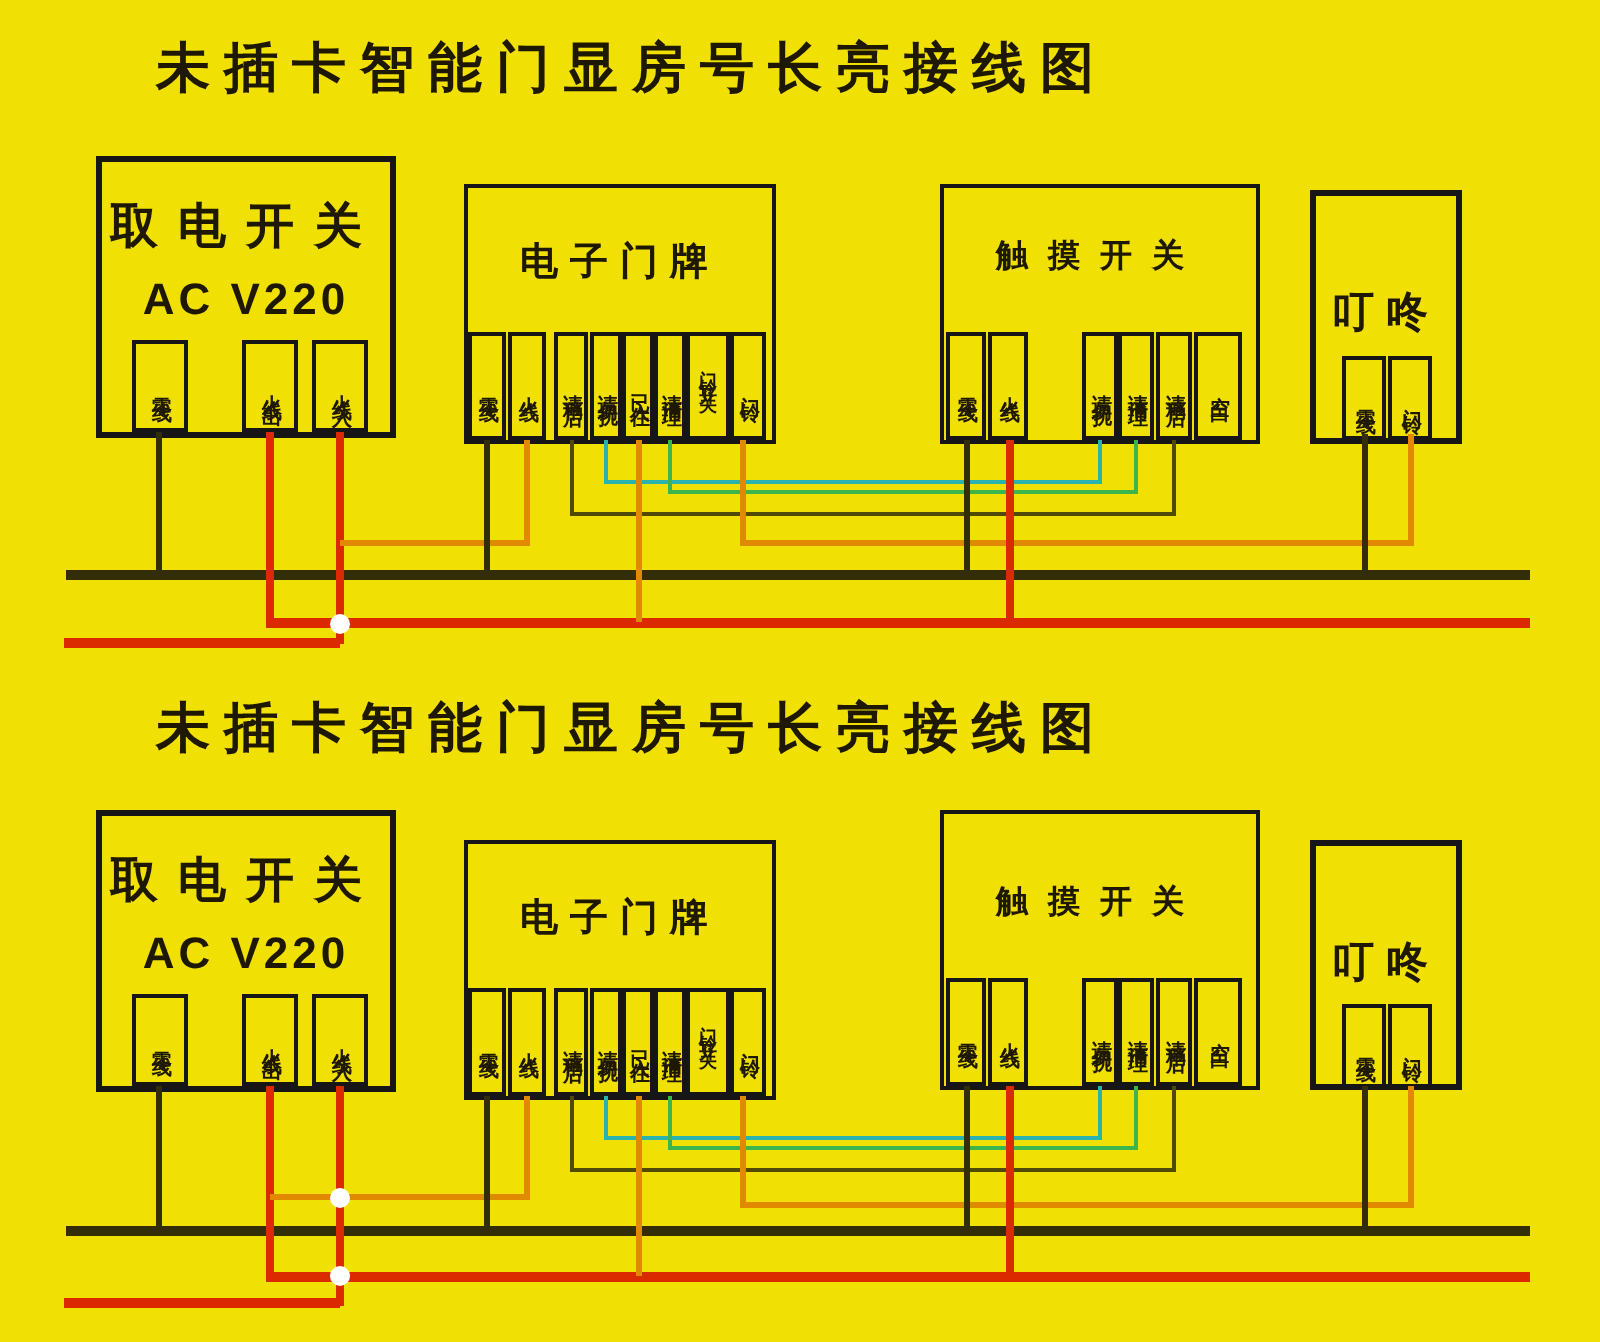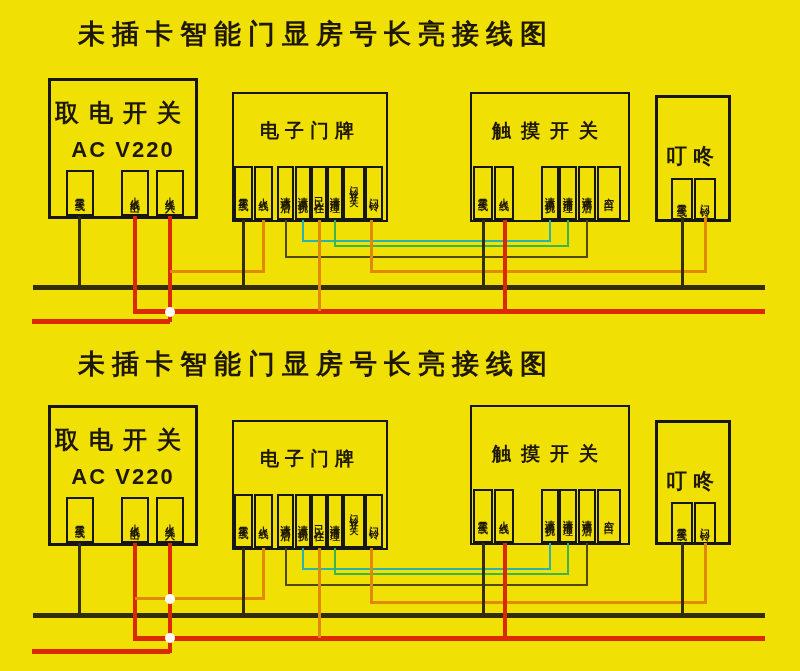--- a/index.html
+++ b/index.html
@@ -20,21 +20,21 @@
   .n{background:var(--neutral-wire);}   
   .l{background:var(--live-wire);}      
   .o{background:var(--signal-orange);}
   .g{background:var(--signal-green);}
   .c{background:var(--signal-cyan);}
   .d{background:var(--signal-dark);}
   .dot{position:absolute;width:10px;height:10px;border-radius:50%;background:var(--junction-dot);}
   .ps-title{margin-top:16px;font-size:24px;letter-spacing:10px;}
   .ps-sub{margin-top:8px;font-size:22px;letter-spacing:2px;}
   .dp-title{margin-top:24px;font-size:19px;letter-spacing:6px;}
-  .ts-title{margin-top:24px;font-size:19px;letter-spacing:10px;}
+  .ts-title{margin-top:24px;font-size:16px;letter-spacing:10px;}
   .db-title{margin-top:44px;font-size:21px;letter-spacing:6px;}
 </style>
 </head>
 <body>
 
 <div class="canvas">
 
   <div>
     <div class="title" style="top:16px;">未插卡智能门显房号长亮接线图</div>
 

